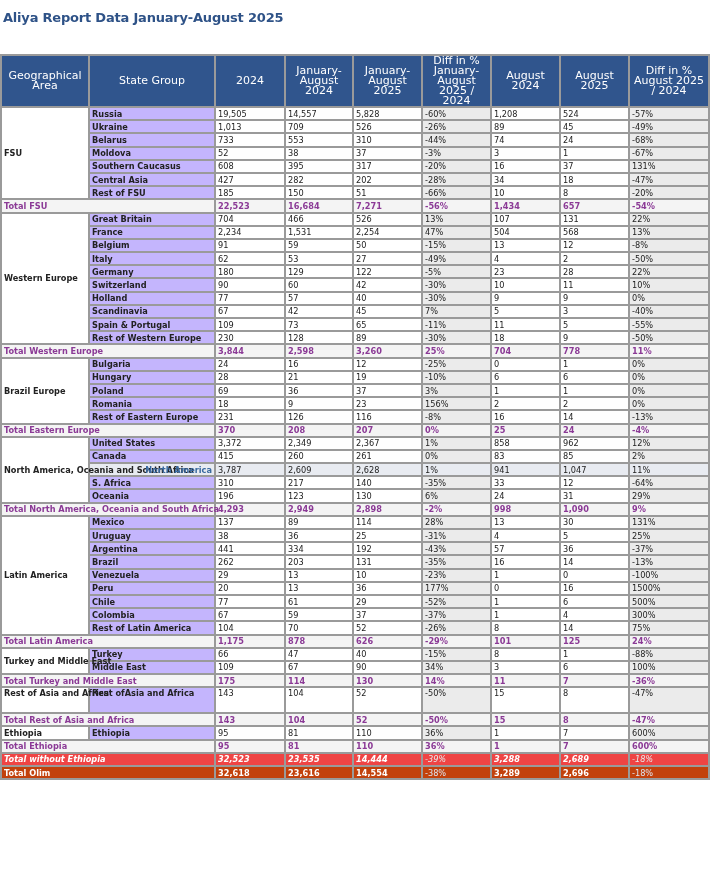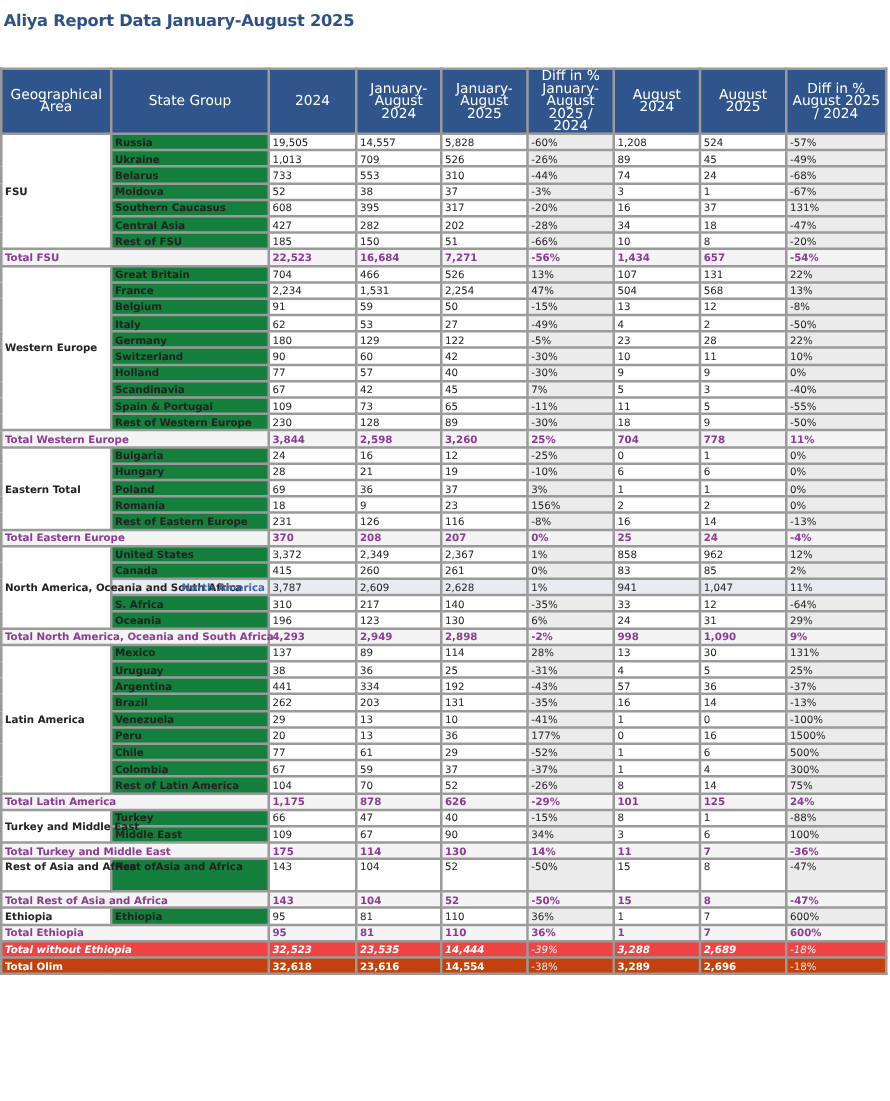--- a/index.html
+++ b/index.html
@@ -11,21 +11,21 @@
   table.report col.c3 { width:70px; }
   table.report col.c4 { width:68px; }
   table.report col.c5 { width:69px; }
   table.report col.c6 { width:69px; }
   table.report col.c7 { width:69px; }
   table.report col.c8 { width:69px; }
   table.report col.c9 { width:80px; }
   table.report th { background:#30558d; color:#ffffff; font-weight:normal; font-size:11px; line-height:10px; border:2px solid #9a9a9a; height:44px; padding:0 2px; text-align:center; vertical-align:middle; }
   table.report td { border:2px solid #9a9a9a; height:11.2px; padding:0 2px; line-height:10px; color:#222; vertical-align:middle; white-space:nowrap; }
   td.area { color:#2e5287; font-weight:bold; background:#fff; white-space:normal; line-height:10.5px; }
-  td.state { color:#2e5287; font-weight:bold; background:#15803d; }
+  td.state { color:#2e5287; font-weight:bold; background:#c4b5fd; }
   td.num { background:#fff; }
   td.pct { background:#ebebeb; }
   tr.hl td.state, tr.hl td.num, tr.hl td.pct { background:#e8ebf1; }
   tr.hl td.state { color:#3a6aa0;text-align:right; }
   tr.total td { background:#f4f4f4; color:#8b3a96; font-weight:bold; }
   tr.total td.pct { font-weight:bold; }
   tr.tall td { height:24px; vertical-align:top; }
   tr.tall td.area { vertical-align:top; }
   tr.grand1 td { background:#ef4444; color:#ffffff; font-weight:bold;font-style:italic; }
   tr.grand1 td.pct { font-weight:normal; color:#e6eeee;margin-left:37px; }
@@ -249,21 +249,21 @@
         <td class="label" colspan="2">Total Western Europe</td>
         <td class="num">3,844</td>
         <td class="num">2,598</td>
         <td class="num">3,260</td>
         <td class="pct">25%</td>
         <td class="num">704</td>
         <td class="num">778</td>
         <td class="pct">11%</td>
       </tr>
       <tr>
-        <td class="area" rowspan="5">Eastern Total</td>
+        <td class="area" rowspan="5">Brazil Europe</td>
         <td class="state">Bulgaria</td>
         <td class="num">24</td>
         <td class="num">16</td>
         <td class="num">12</td>
         <td class="pct">-25%</td>
         <td class="num">0</td>
         <td class="num">1</td>
         <td class="pct">0%</td>
       </tr>
       <tr>
@@ -416,21 +416,21 @@
         <td class="pct">-35%</td>
         <td class="num">16</td>
         <td class="num">14</td>
         <td class="pct">-13%</td>
       </tr>
       <tr>
         <td class="state">Venezuela</td>
         <td class="num">29</td>
         <td class="num">13</td>
         <td class="num">10</td>
-        <td class="pct">-41%</td>
+        <td class="pct">-23%</td>
         <td class="num">1</td>
         <td class="num">0</td>
         <td class="pct">-100%</td>
       </tr>
       <tr>
         <td class="state">Peru</td>
         <td class="num">20</td>
         <td class="num">13</td>
         <td class="num">36</td>
         <td class="pct">177%</td>

